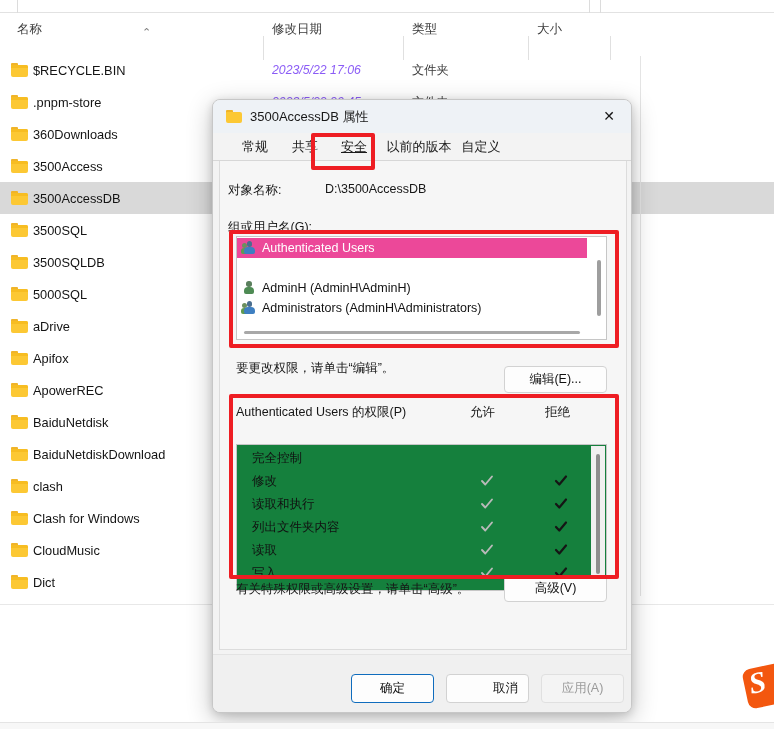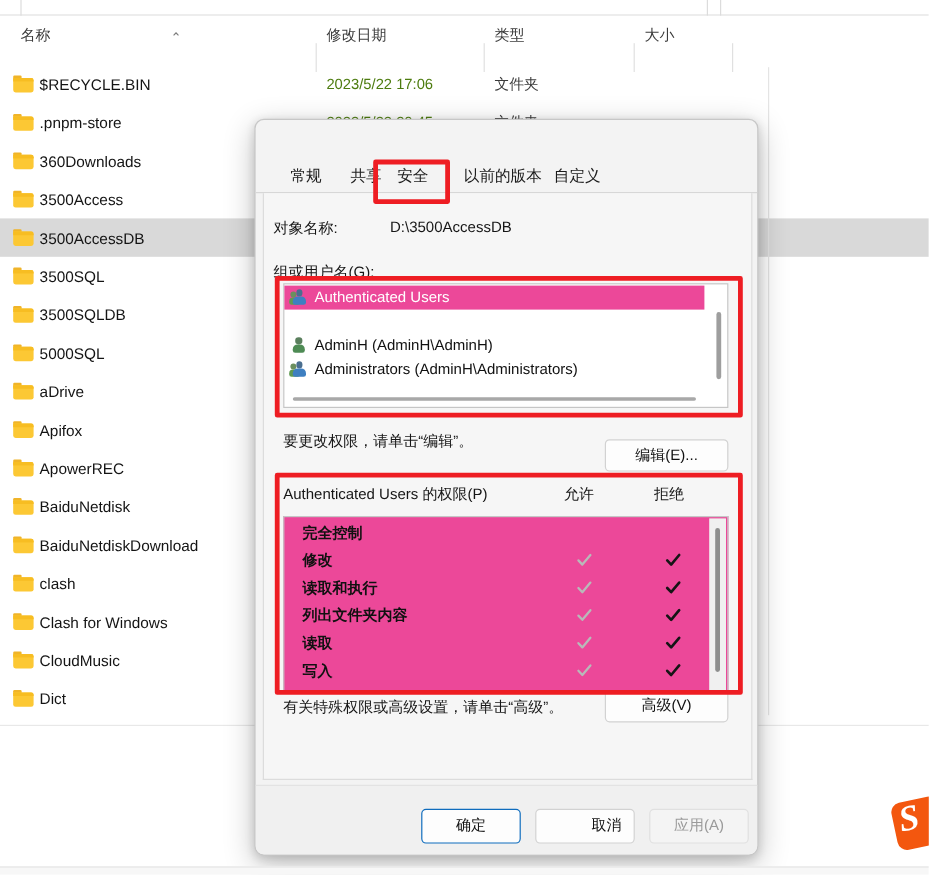--- a/index.html
+++ b/index.html
@@ -23,21 +23,21 @@
 
   .col-header { position:absolute; left:0; top:14px; width:774px; height:30px; }
   .col-header .ch { position:absolute; top:0; height:30px; display:flex; align-items:center; color:#3b3b3b; font-size:12.5px; }
   .col-sep { position:absolute; top:22px; height:24px; width:1px; background:#e0e0e0; }
   .sort-chevron { position:absolute; left:142px; top:13px; color:#7d7d7d; font-size:11px; line-height:1; }
 
   .file-list { position:absolute; left:0; top:54px; width:774px; }
   .row { position:absolute; left:0; width:774px; height:32px; display:flex; align-items:center; }
   .row.sel { background:#d9d9d9; }
   .row .fname { position:absolute; left:33px; color:#141414; font-size:12.8px; white-space:nowrap; }
-  .row .fdate { position:absolute; left:272px; color:#4d7c0f; font-size:12.3px; }
+  .row .fdate { position:absolute; left:272px; color:#8b5cf6; font-size:12.3px;font-style:italic; }
   .row .ftype { position:absolute; left:412px; color:#3a3a3a; font-size:12.3px; }
 
   .folder-ic { position:absolute; left:11px; width:17px; height:14px; }
   .folder-ic .tab { position:absolute; left:0; top:0; width:7px; height:3px; background:#f0b429; border-radius:1px 1px 0 0; }
   .folder-ic .body { position:absolute; left:0; top:2px; width:17px; height:12px; background:#fcc834; border-radius:1px 2px 2px 2px; }
   .folder-ic .lip { position:absolute; left:0; top:2px; width:17px; height:2.5px; background:#f7bd22; border-radius:1px 2px 0 0; }
 
   .vline-right { position:absolute; left:640px; top:56px; width:1px; height:540px; background:#e4e4e4; }
   .bottom-edge { position:absolute; left:0; top:604px; width:774px; height:1px; background:#e8e8e8; }
 
@@ -96,22 +96,22 @@
     font-family:"Liberation Sans", sans-serif;
   }
   .btn-edit { position:absolute; left:504px; top:366px; width:103px; height:27px; }
   .btn-adv  { position:absolute; left:504px; top:575px; width:103px; height:27px; }
 
   .perm-title { position:absolute; left:236px; top:404px; font-size:12.5px; color:#161616; }
   .perm-allow { position:absolute; left:470px; top:404px; font-size:12.5px; color:#161616; }
   .perm-deny  { position:absolute; left:545px; top:404px; font-size:12.5px; color:#161616; }
 
   .permlist {
-    position:absolute; left:236px; top:430px; width:371px; height:147px;
-    background:#ec4899; border:1px solid #c6c6c6;font-weight:bold;
+    position:absolute; left:236px; top:444px; width:371px; height:147px;
+    background:#15803d; border:1px solid #c6c6c6;
   }
   .p-row { position:absolute; left:0; width:355px; height:23px; }
   .p-row .pname { position:absolute; left:15px; top:3px; font-size:12.5px; color:#111; white-space:nowrap; }
   .chk { position:absolute; top:2px; width:16px; height:17px; }
   .chk svg { display:block; }
   .chk.allow { left:242px; }
   .chk.deny  { left:316px; }
   .pl-vscroll { position:absolute; right:1px; top:1px; width:14px; bottom:1px; background:#f0f0f0; }
   .pl-vscroll .thumb { position:absolute; left:5px; top:8px; width:4px; height:120px; background:#8e8e8e; border-radius:2px; }
 
@@ -297,25 +297,33 @@
       <span class="fname">Dict</span>
     </div>
   </div>
 
   <div class="vline-right"></div>
   <div class="bottom-edge"></div>
 </div>
 
 <div id="dialog">
 
+  <div class="titlebar">
+    <span class="title-folder">
+        <span class="tab"></span>
+        <span class="body"></span>
+      </span>
+    <span class="title-text">3500AccessDB 属性</span>
+    <span class="close-btn">✕</span>
+  </div>
 
   <div class="tabstrip">
     <div class="tab-item" style="left:17px;width:50px;">常规</div>
     <div class="tab-item" style="left:67px;width:50px;">共享</div>
-    <div class="tab-item" style="left:106px;width:50px;">安全</div>
+    <div class="tab-item" style="left:116px;width:50px;text-decoration:underline;">安全</div>
     <div class="tab-item" style="left:167px;width:78px;">以前的版本</div>
     <div class="tab-item" style="left:238px;width:60px;text-align:center;">自定义</div>
   </div>
   <div class="tab-underline"></div>
 
   <div class="panel"></div>
   <div class="footer"></div>
 </div>
 
 <div class="obj-label">对象名称:</div>

